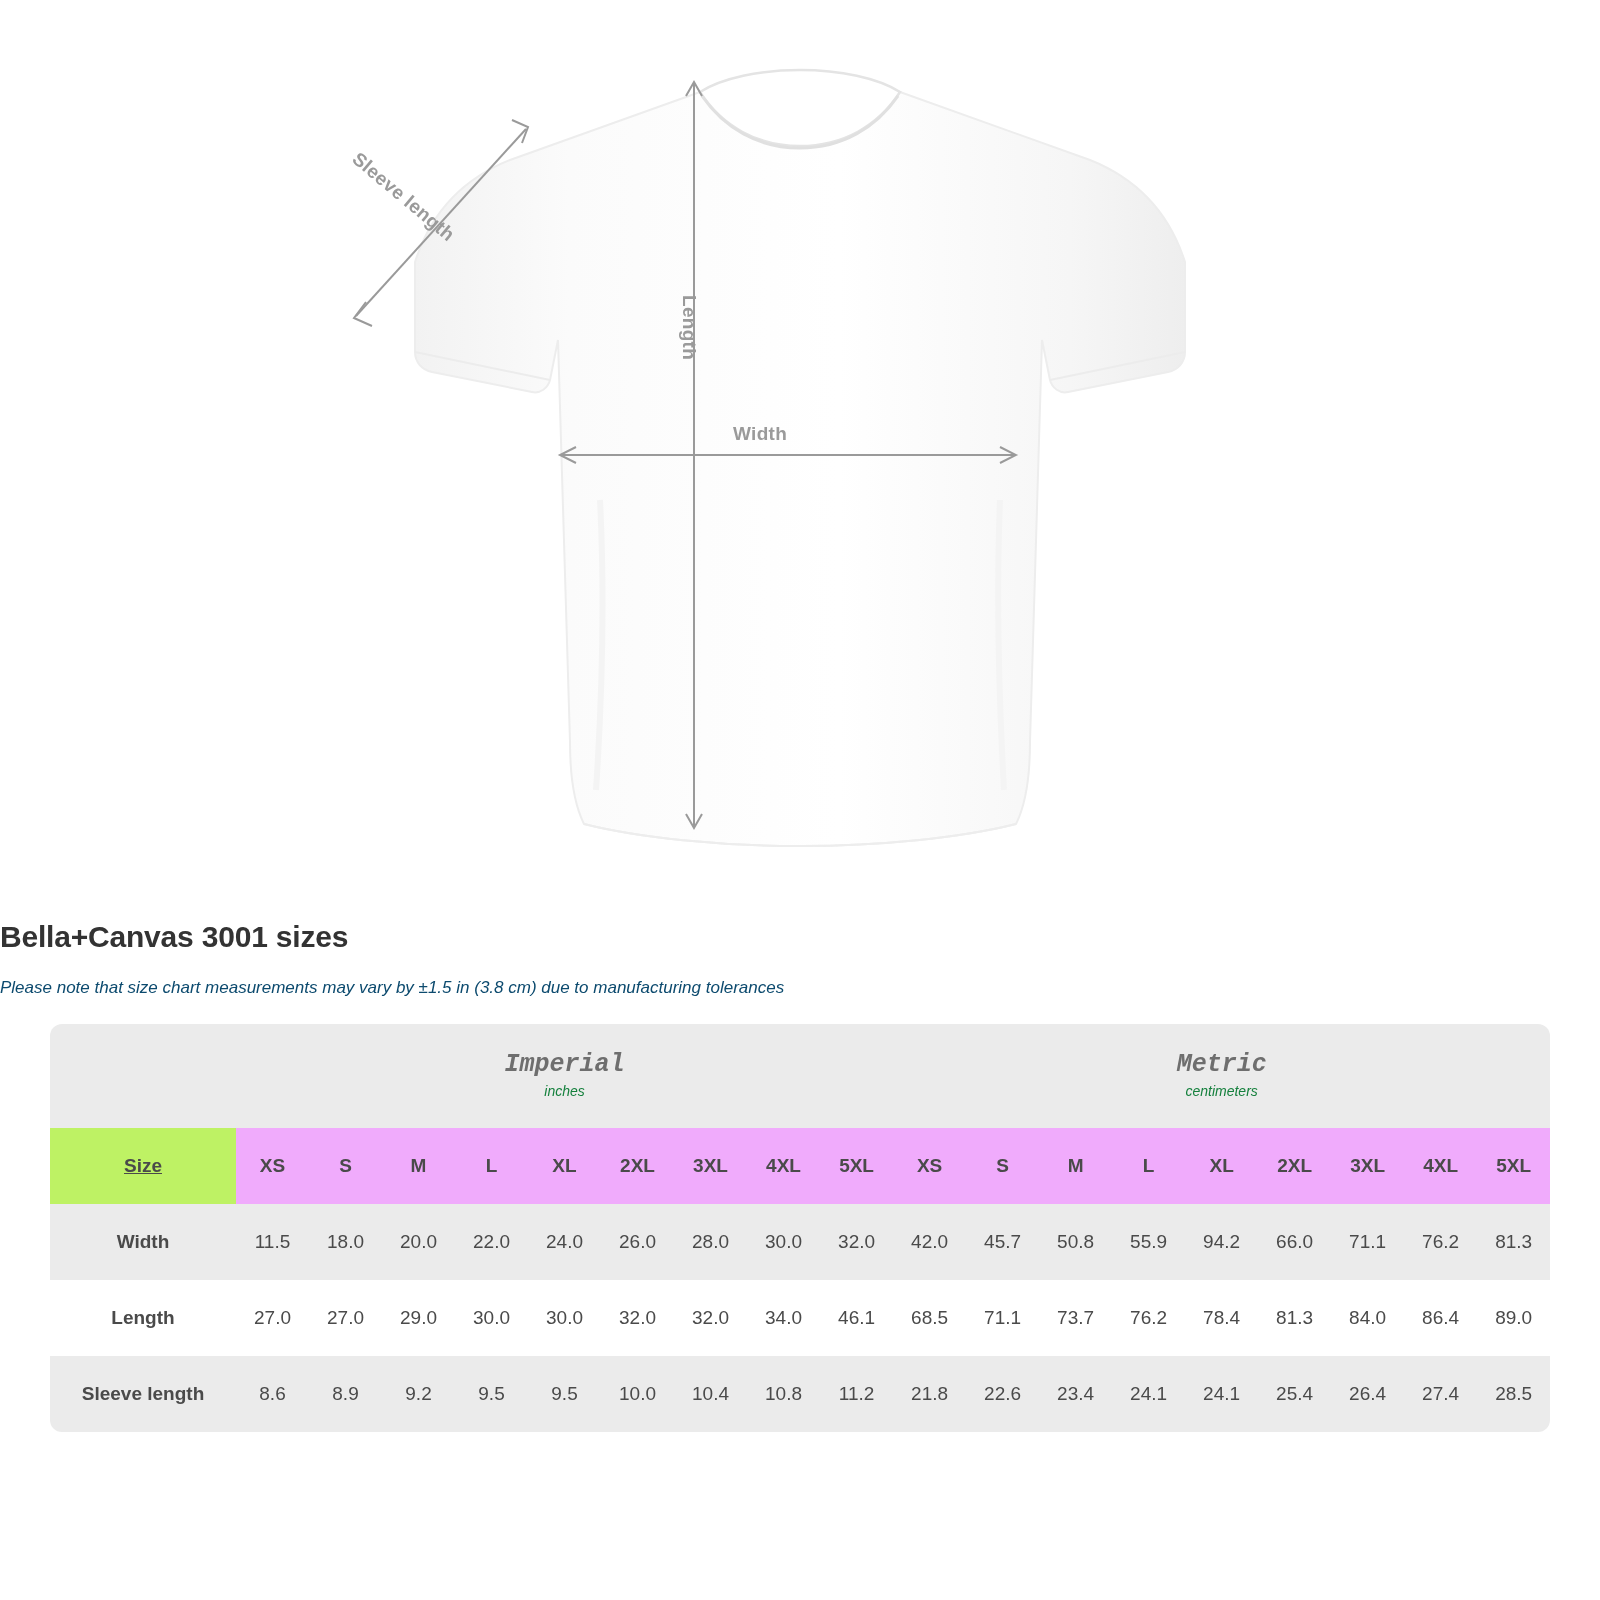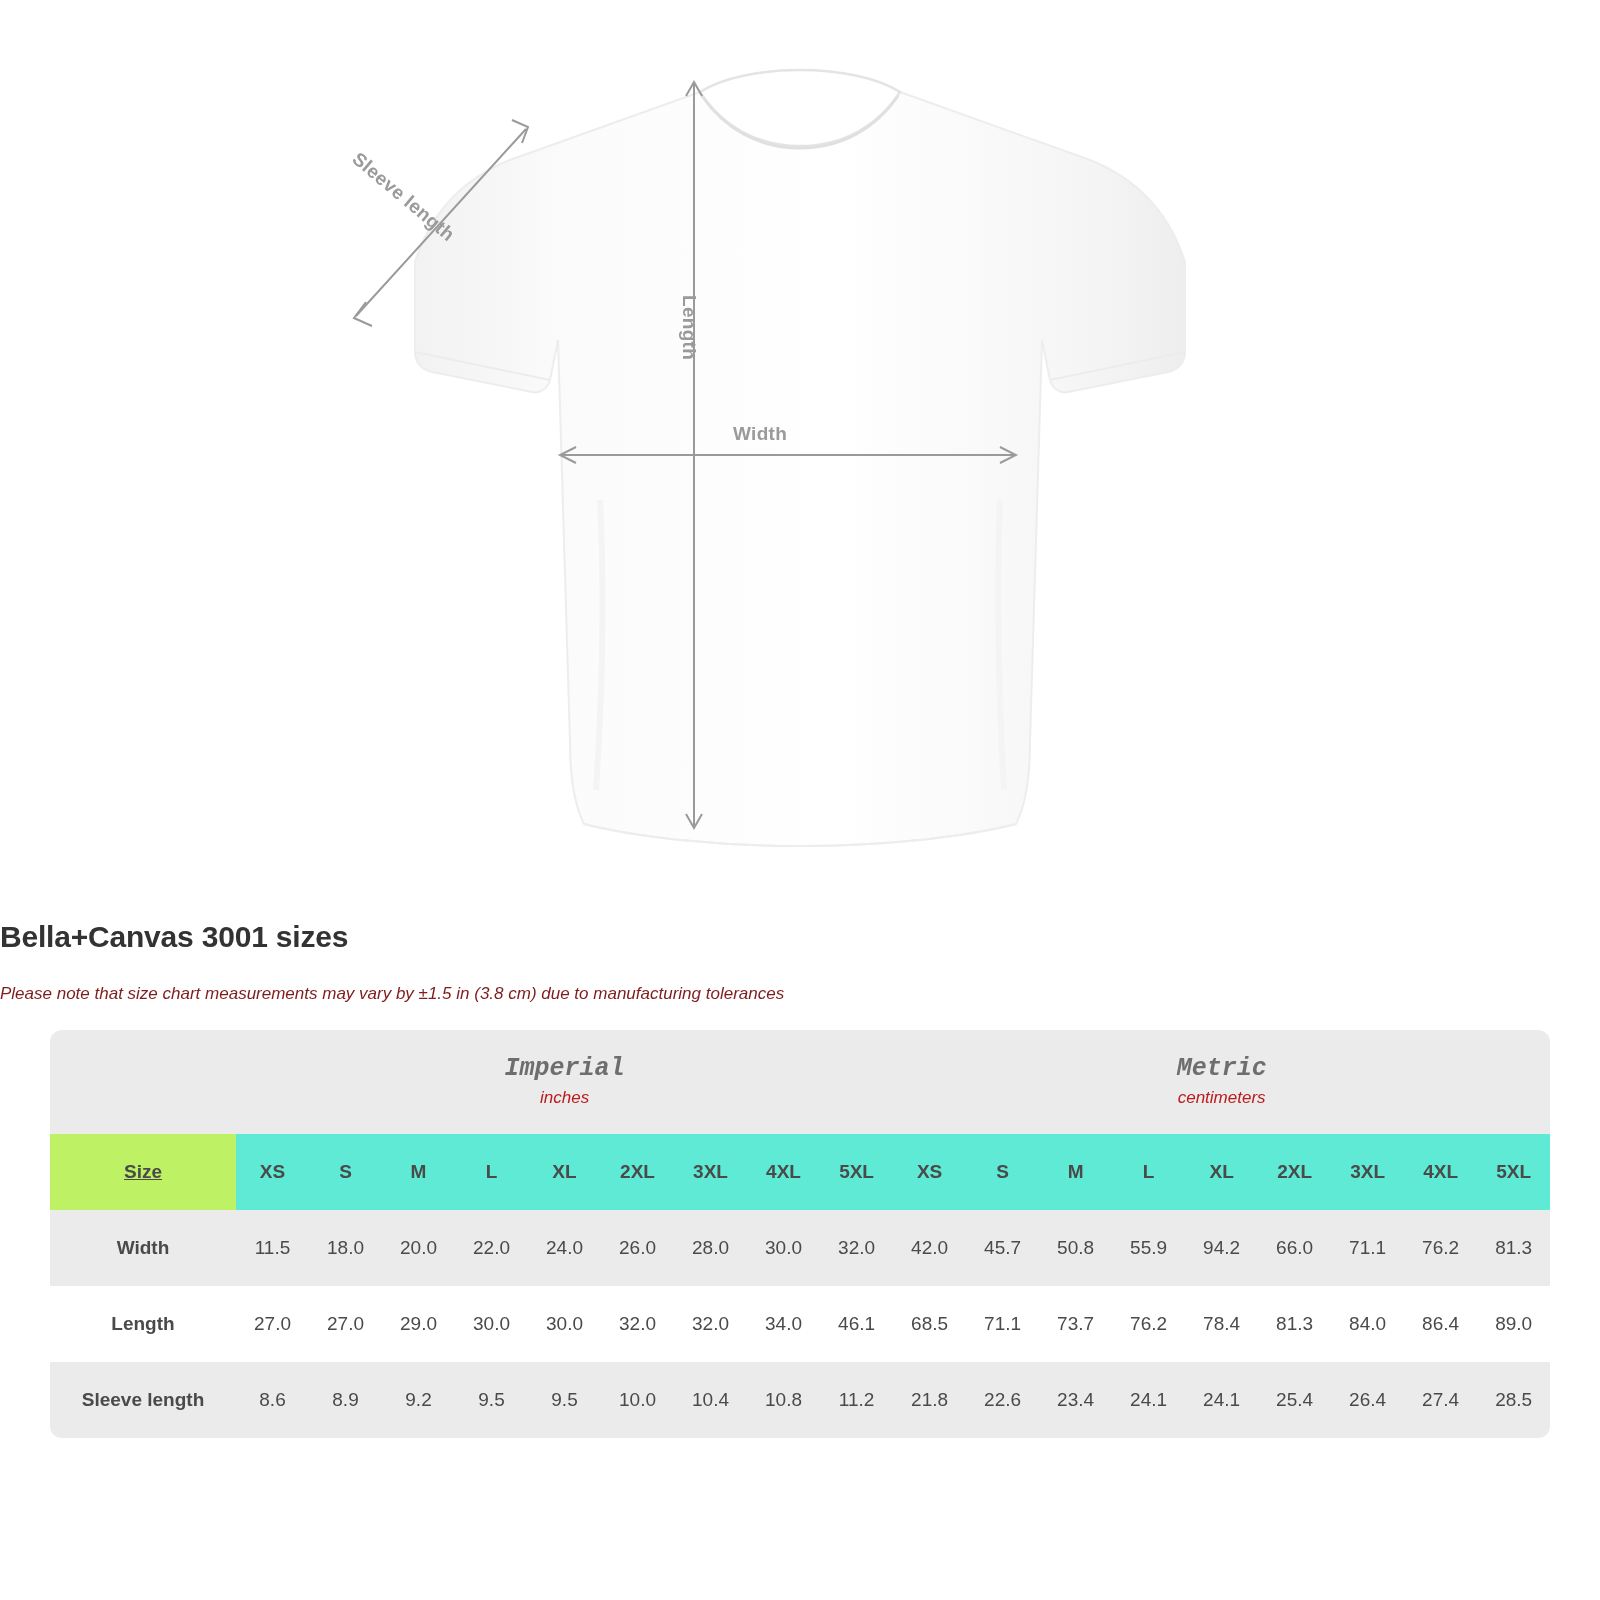--- a/index.html
+++ b/index.html
@@ -64,22 +64,22 @@
   .chart-title {
     font-size: 30px;
     font-weight: bold;
     color: #333333;
     margin: 0;
     letter-spacing: -0.2px;
   }
   .chart-note {
     font-size: 17px;
     font-style: italic;
-    color: #7f1d1d;
-    margin-top: 30px;
+    color: #0c4a6e;
+    margin-top: 24px;
   }
 
   
   .table-wrap {
     margin: 26px 50px 0 50px;
     width: 1500px;
   }
   table.size-table {
     border-collapse: collapse;
     width: 1500px;
@@ -98,34 +98,34 @@
   }
   .unit-head .unit-name {
     font-size: 25px;
     font-weight: bold;
     font-style: italic;
     color: #6e6e6e;
     line-height: 1.25;
     font-family: Liberation Mono, monospace;
   }
   .unit-head .unit-sub {
-    font-size: 17px;
+    font-size: 14px;
     font-style: italic;
-    color: #b91c1c;
+    color: #15803d;
     line-height: 1.6;
   }
   .corner-cell {
     background: #ebebeb;
   }
   .hdr-row td {
     height: 74px;
     font-weight: bold;
     font-size: 19px;
     color: #4a4a4a;
-    background: #5eead4;
+    background: #f0abfc;
   }
   .hdr-row td.rowhead {
     background: #bef264;
     text-decoration: underline;
   }
   tr.data-row td {
     height: 74px;
   }
   tr.band td {
     background: #ebebeb;

